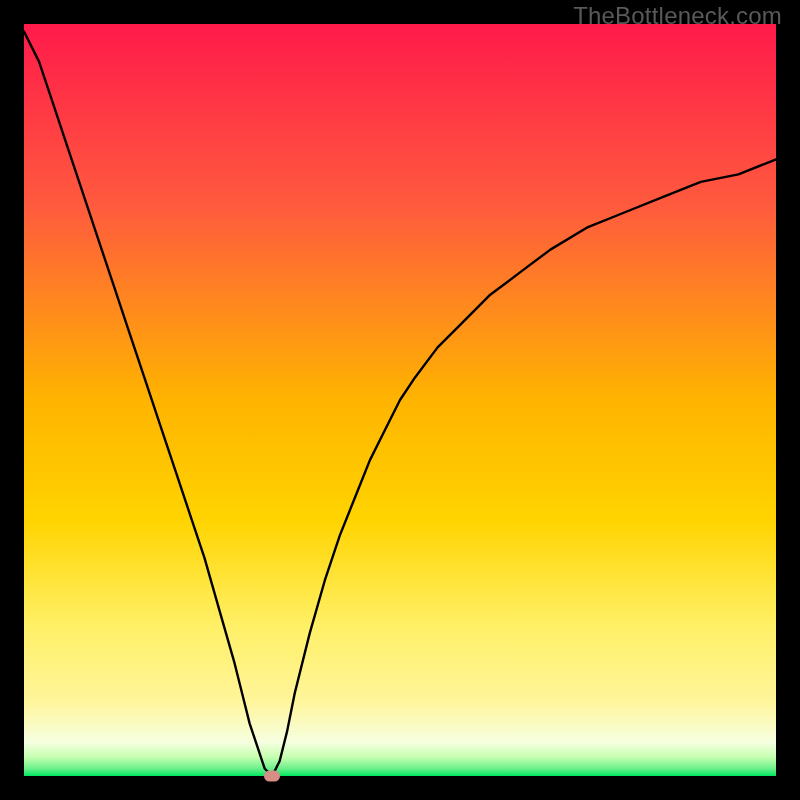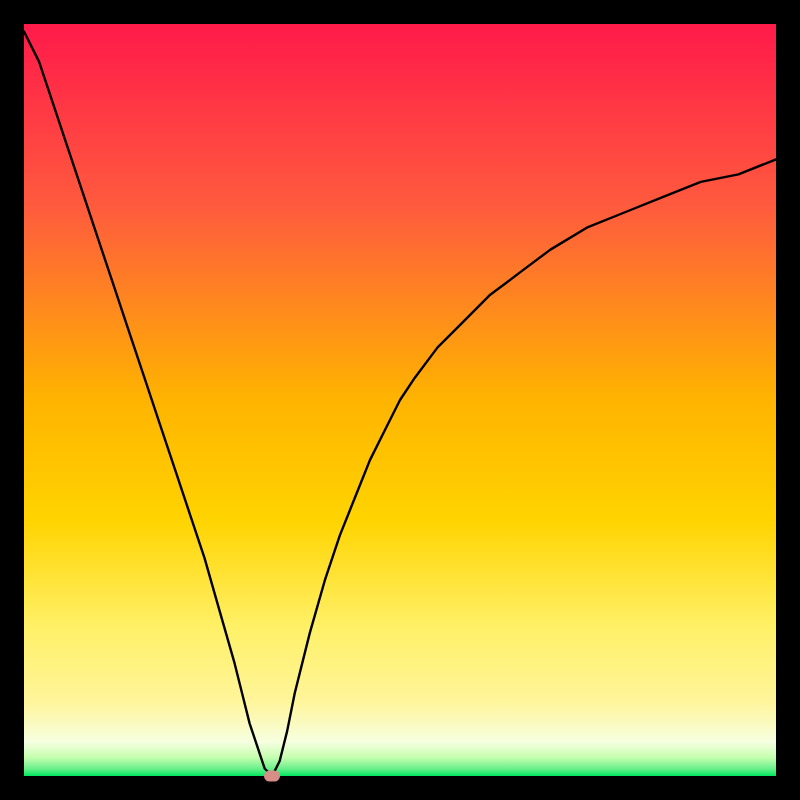--- a/index.html
+++ b/index.html
@@ -41,20 +41,21 @@
     height: 11px;
     border-radius: 6px;
     background: #d68e86;
     transform: translate(-50%, -50%);
   }
 </style>
 </head>
 <body>
 <div class="frame">
 
+  <div class="watermark">TheBottleneck.com</div>
 
   <div class="plot">
     <svg class="gradient-bg" viewBox="0 0 752 752" preserveAspectRatio="none">
         <defs>
           <linearGradient id="bg-grad" x1="0" y1="0" x2="0" y2="1">
             <stop offset="0%" stop-color="#ff1a4a"></stop>
             <stop offset="24%" stop-color="#ff5a3e"></stop>
             <stop offset="50%" stop-color="#ffb400"></stop>
             <stop offset="66%" stop-color="#ffd400"></stop>
             <stop offset="80%" stop-color="#fff066"></stop>

